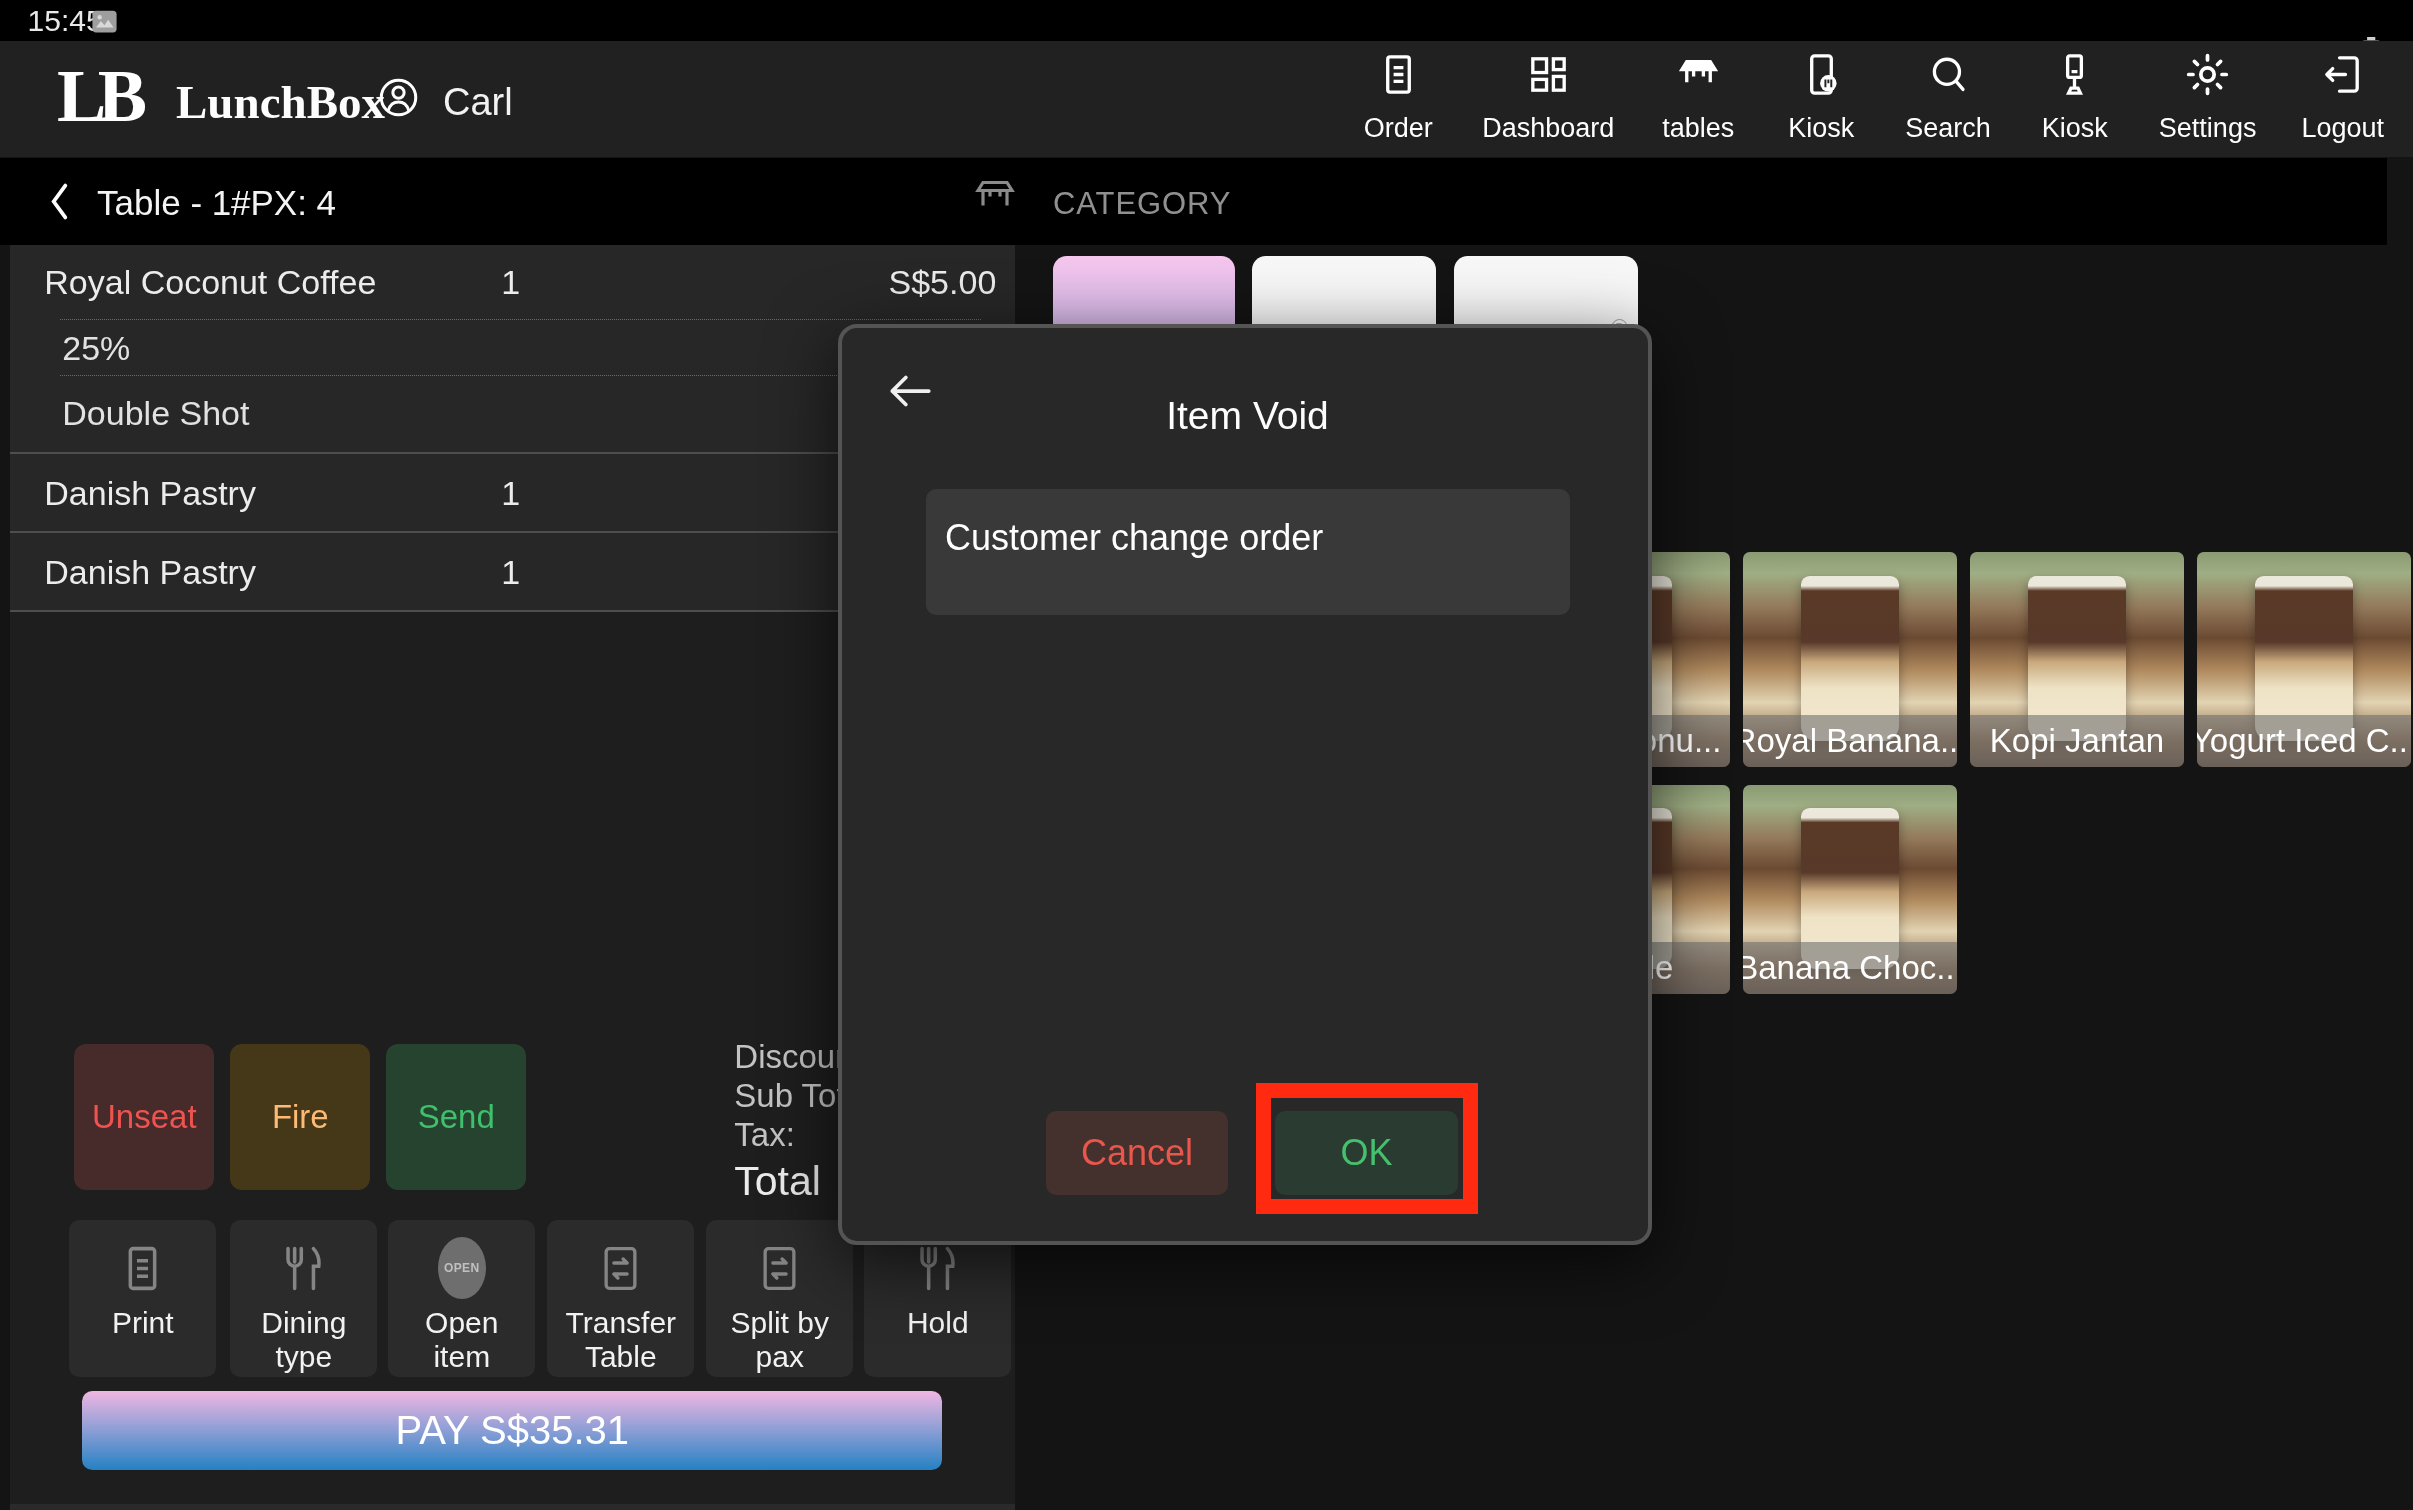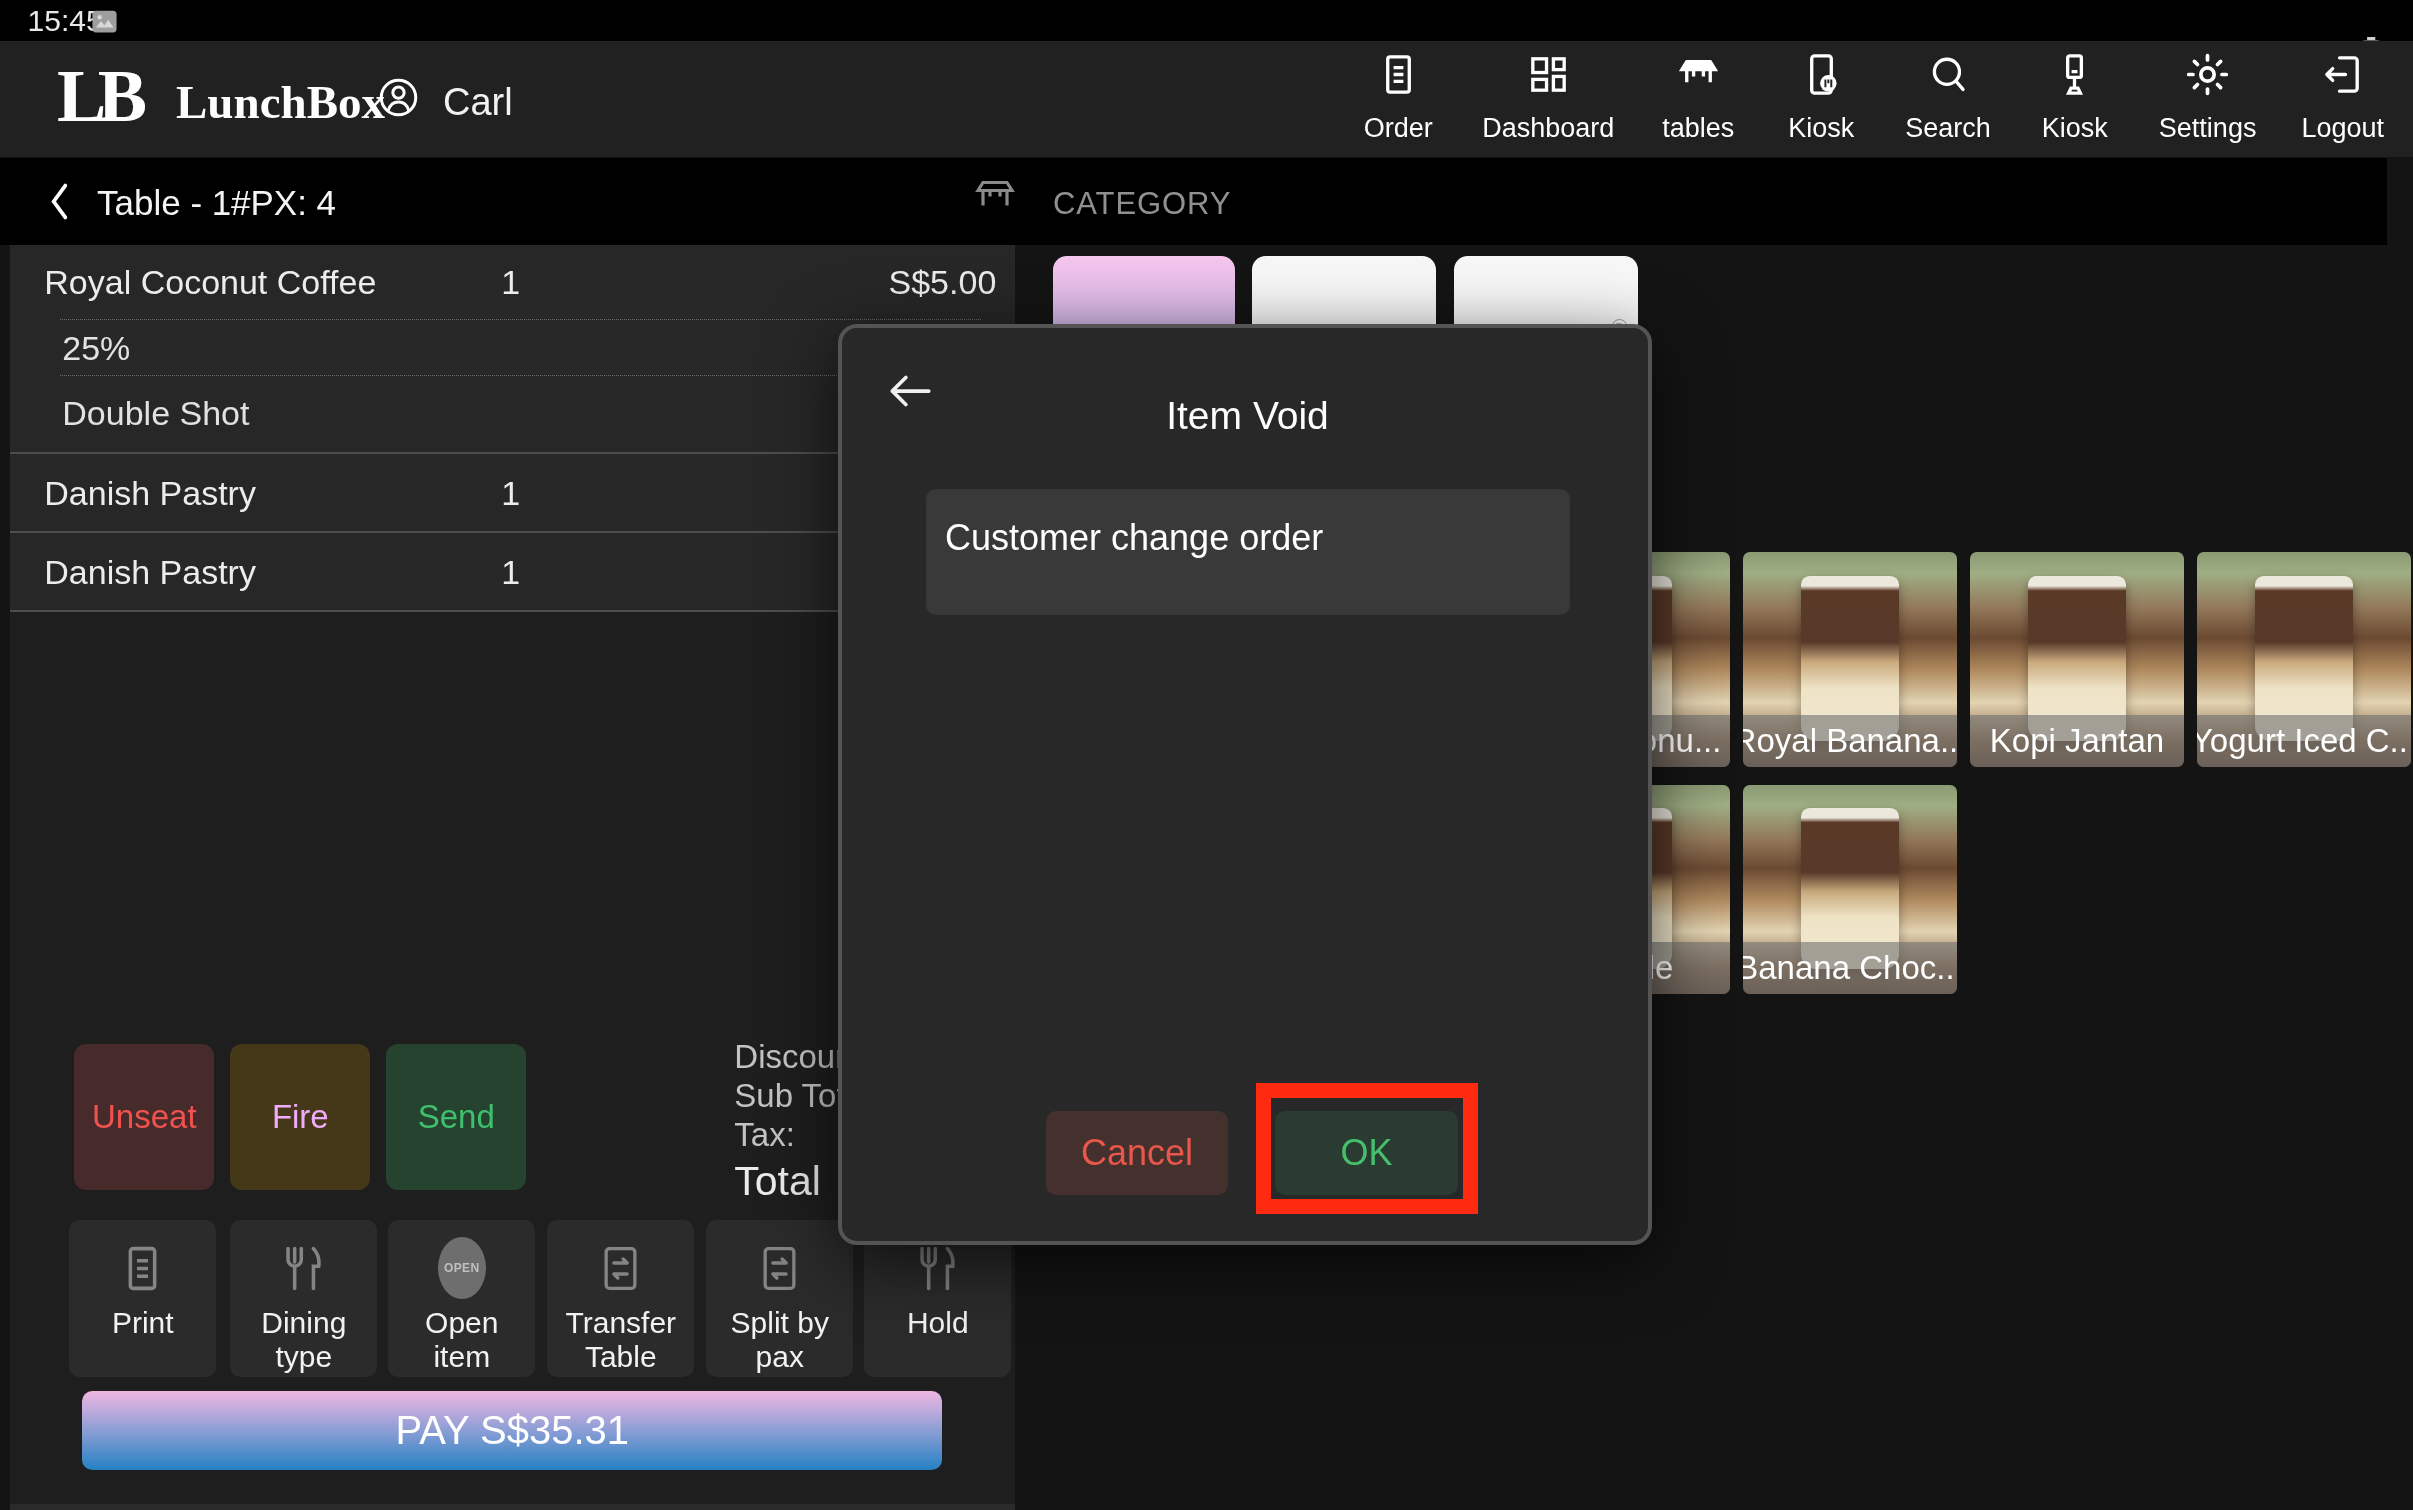--- a/index.html
+++ b/index.html
@@ -291,21 +291,21 @@
     </div>
 
     <div class="orow" style="height:77px;">
       <span class="iname">Danish Pastry</span>
       <span class="iqty">1</span>
     </div>
 
     <div class="act" style="left:64px;top:799px;background:#472a2a;color:#ef5350;">
       <span>Unseat</span>
     </div>
-    <div class="act" style="left:220px;top:799px;background:#453818;color:#f0abfc;">
+    <div class="act" style="left:220px;top:799px;background:#453818;color:#fdba74;">
       <span>Fire</span>
     </div>
     <div class="act" style="left:376px;top:799px;background:#25432f;color:#3fc06c;">
       <span>Send</span>
     </div>
 
     <div class="totals">
       <div class="tot-line">Discount</div>
       <div class="tot-line">Sub Total</div>
       <div class="tot-line">Tax:</div>

